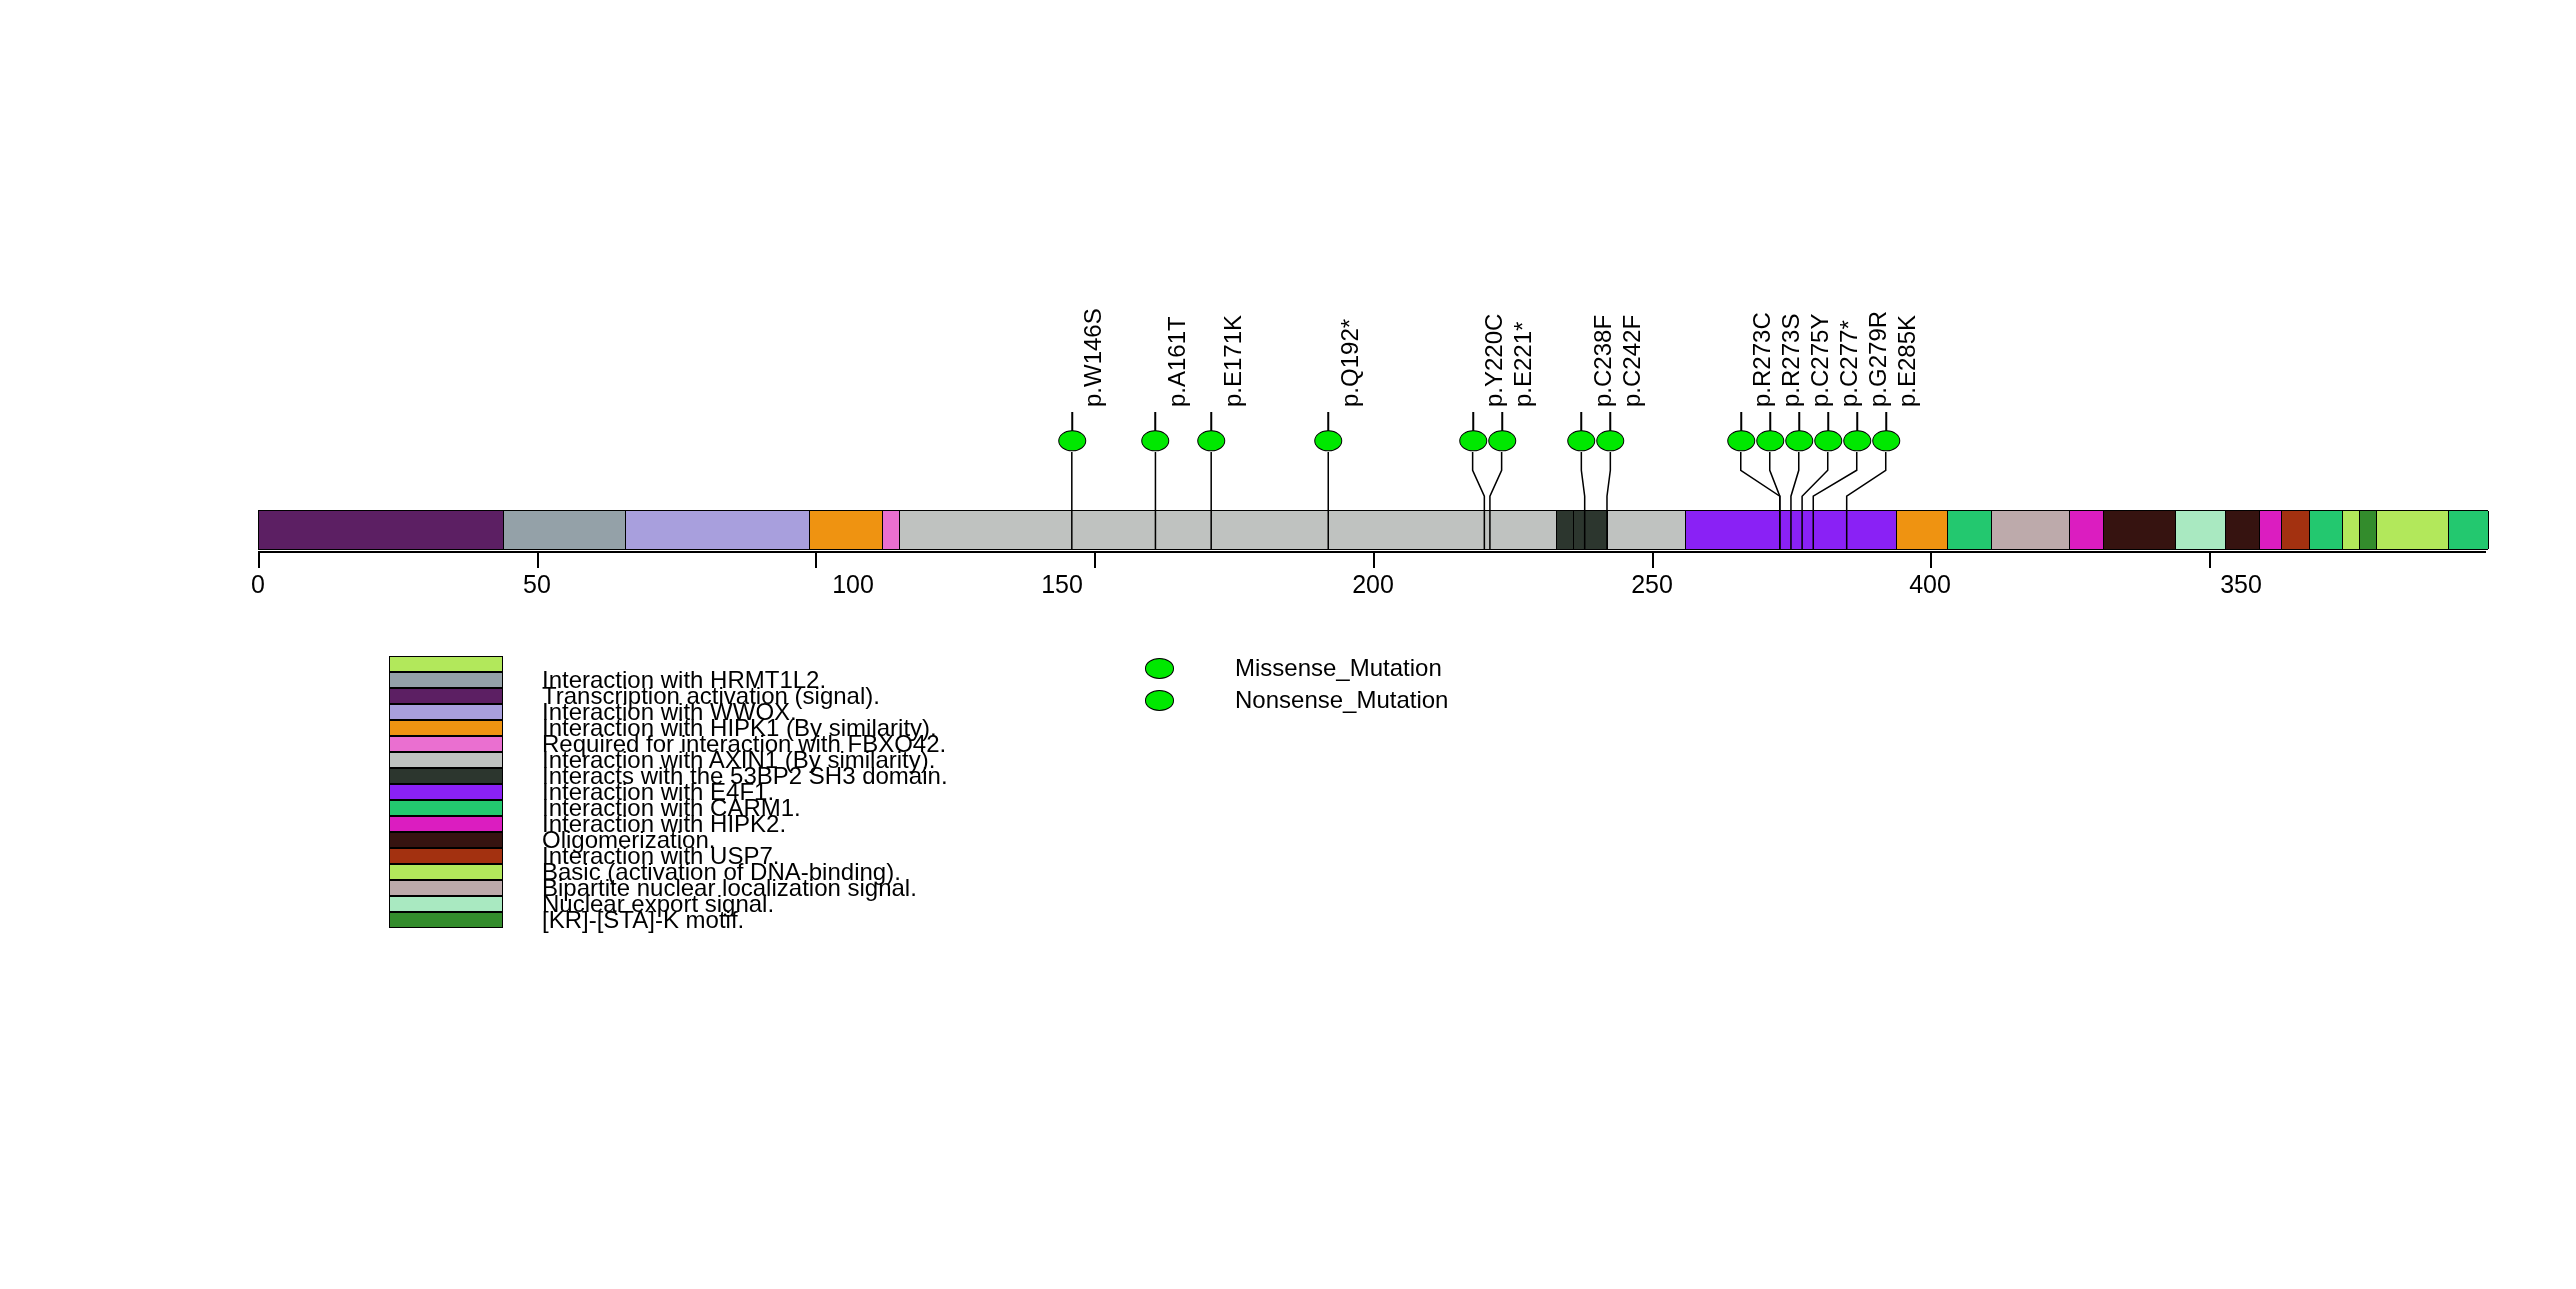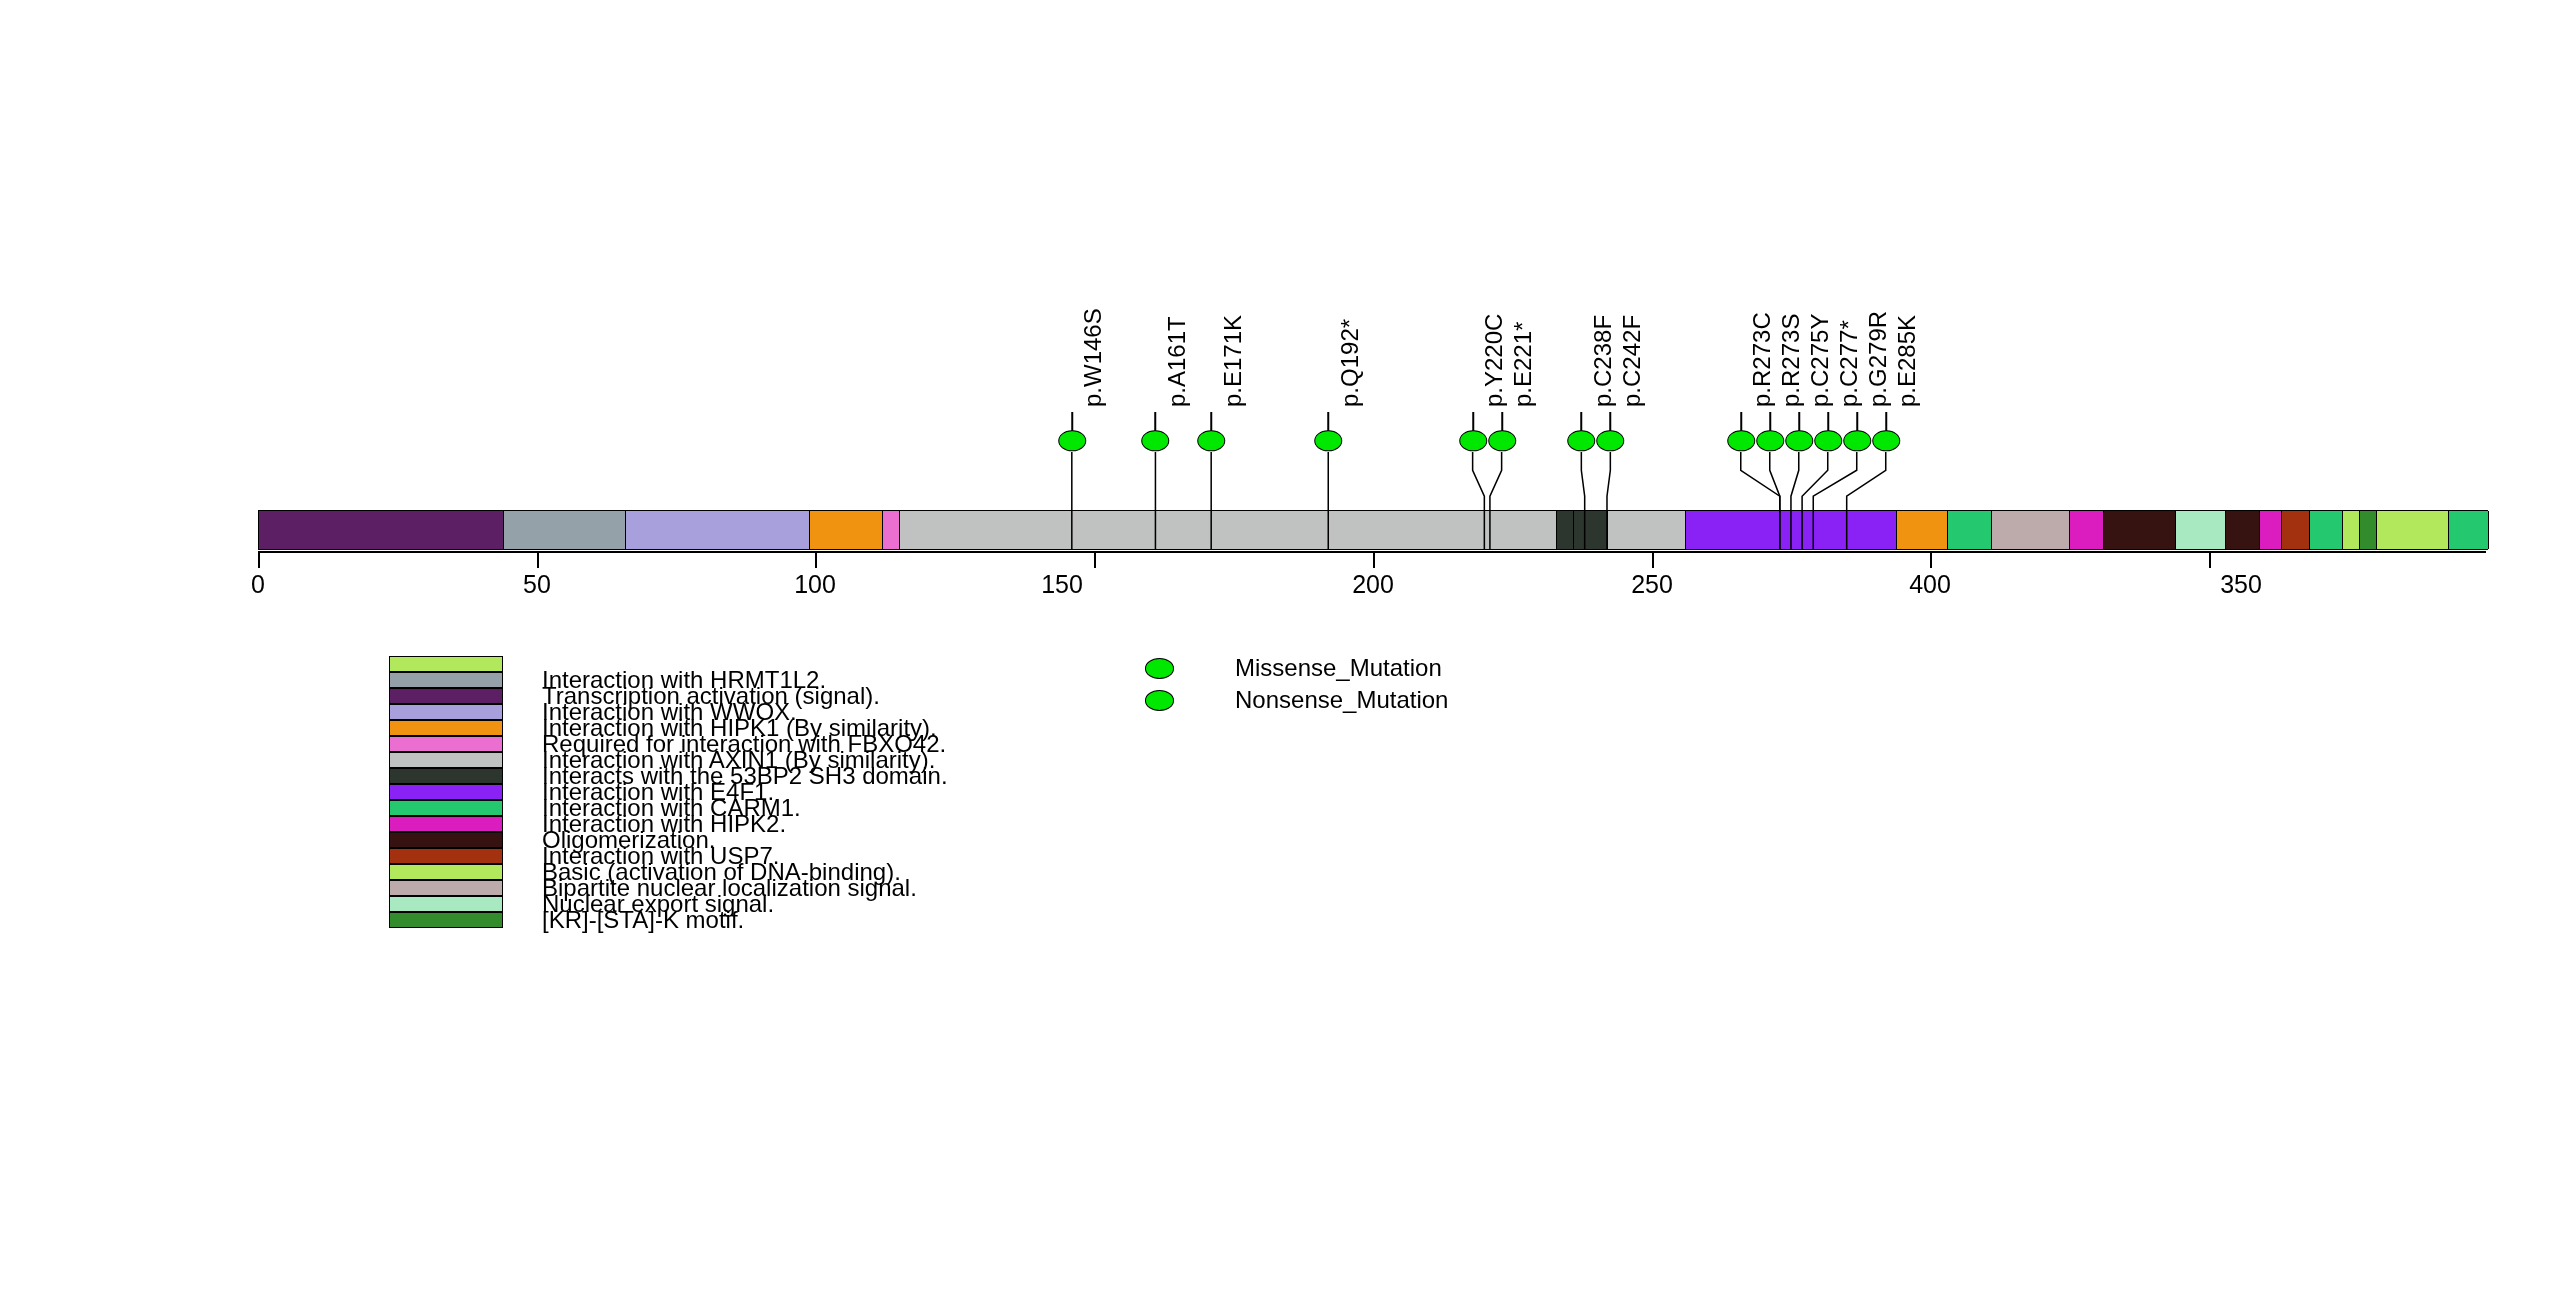--- a/index.html
+++ b/index.html
@@ -73,21 +73,21 @@
       <div class="domain-seg" style="left: 2189px; width: 41px; background: rgb(35, 200, 111);"></div>
     </div>
 
   <div id="axis-line"></div>
   <div id="axis-ticks">
       <div class="axis-tick" style="left: 258px;"></div>
       <div class="axis-tick-label" style="left: 258px;">0</div>
       <div class="axis-tick" style="left: 537px;"></div>
       <div class="axis-tick-label" style="left: 537px;">50</div>
       <div class="axis-tick" style="left: 815px;"></div>
-      <div class="axis-tick-label" style="left: 815px;">100</div>
+      <div class="axis-tick-label" style="left: 853px;">100</div>
       <div class="axis-tick" style="left: 1094px;"></div>
       <div class="axis-tick-label" style="left: 1062px;">150</div>
       <div class="axis-tick" style="left: 1373px;"></div>
       <div class="axis-tick-label" style="left: 1373px;">200</div>
       <div class="axis-tick" style="left: 1652px;"></div>
       <div class="axis-tick-label" style="left: 1652px;">250</div>
       <div class="axis-tick" style="left: 1930px;"></div>
       <div class="axis-tick-label" style="left: 1930px;">400</div>
       <div class="axis-tick" style="left: 2209px;"></div>
       <div class="axis-tick-label" style="left: 2209px; margin-left: 32px;">350</div>

